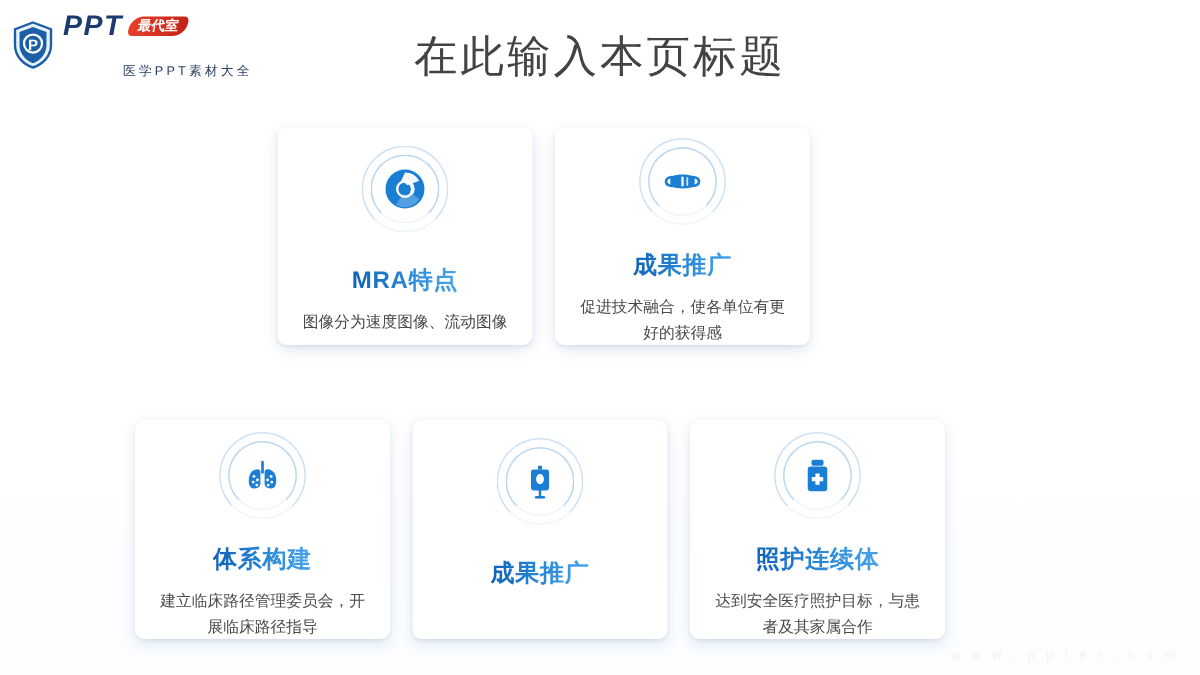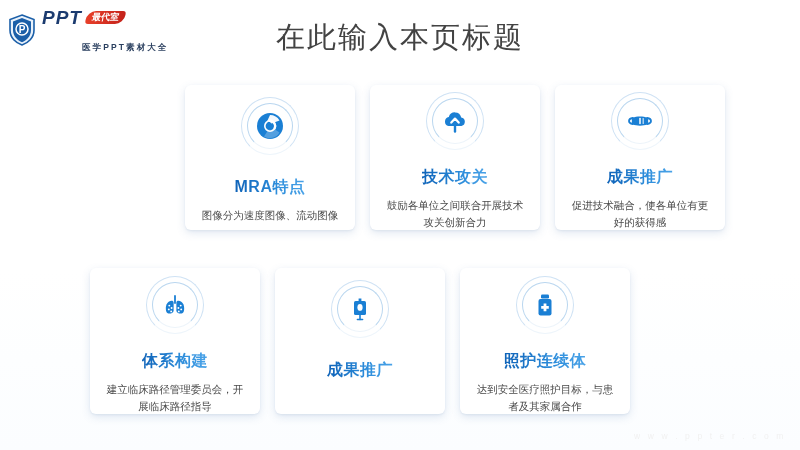--- a/index.html
+++ b/index.html
@@ -67,21 +67,21 @@
     border-radius: 9px 3px 9px 3px;
     transform: skewX(-10deg);
     white-space: nowrap;
   }
   #logo .row2 {
     font-size: 8.5px;
     color: #2a3f5f;
     letter-spacing: 2.1px;
     margin-top: 16px;
     white-space: nowrap;
-    font-weight: bold;
+    font-weight: normal;
     padding-left: 40px;
   }
 
   
   #page-title {
     position: absolute;
     top: 18px;
     left: 0;
     width: 800px;
     text-align: center;
@@ -91,21 +91,21 @@
     letter-spacing: 2px;
   }
 
   
   .card-row {
     position: absolute;
     display: flex;
     gap: 15px;
   }
   #row-top   { left: 185px; top: 85px; }
-  #row-bottom{ left: 90px;  top: 268px; }
+  #row-bottom{ left: 90px;  top: 280px; }
 
   .card {
     width: 170px;
     height: 145px;
     background: #ffffff;
     border-radius: 6px;
     box-shadow: 0 3px 9px rgba(80,120,170,0.17),
                 0 1px 2px rgba(120,150,190,0.12);
     display: flex;
     flex-direction: column;
@@ -220,35 +220,20 @@
             <path d="M24.5 21.5 A11 11 0 0 1 9 25.5 L13.5 18.5 A4.5 4.5 0 0 0 18.5 17.5 Z" fill="#ffffff" opacity="0.25"></path>
             <circle cx="15" cy="15" r="5.2" fill="none" stroke="#ffffff" stroke-width="1.6"></circle>
             <path d="M15 9.8 A5.2 5.2 0 0 1 19.6 17.4" fill="none" stroke="#ffffff" stroke-width="2.4" stroke-linecap="round"></path>
           </svg>
         </span>
       </div>
       <div class="card-title">MRA特点</div>
       <div class="card-desc">图像分为速度图像、流动图像</div>
     </div>
 
-    <div class="card">
-      <div class="icon-wrap">
-        <span class="ring-outer"></span>
-        <span class="ring-inner"></span>
-        <span class="icon-glyph">
-          <svg width="30" height="30" viewBox="0 0 30 30">
-            <path d="M8.5 20 A4.6 4.6 0 0 1 8.8 11 A6.4 6.4 0 0 1 21.2 11.4 A4.4 4.4 0 0 1 21.5 20 Z" fill="#1a7fd4"></path>
-            <path d="M15 25.5 V13.5" stroke="#1a7fd4" stroke-width="2.4" stroke-linecap="round"></path>
-            <path d="M11.3 16.6 L15 12.6 L18.7 16.6" fill="none" stroke="#ffffff" stroke-width="2.2" stroke-linecap="round" stroke-linejoin="round"></path>
-          </svg>
-        </span>
-      </div>
-      <div class="card-title">技术攻关</div>
-      <div class="card-desc">鼓励各单位之间联合开展技术攻关创新合力</div>
-    </div>
 
     <div class="card">
       <div class="icon-wrap">
         <span class="ring-outer"></span>
         <span class="ring-inner"></span>
         <span class="icon-glyph">
           <svg width="30" height="30" viewBox="0 0 30 30">
             <path d="M8 11.5 C11 10 19 10 22 11.5 C23.6 12.4 23.6 17.6 22 18.5 C19 20 11 20 8 18.5 C6.4 17.6 6.4 12.4 8 11.5 Z" fill="#1a7fd4"></path>
             <path d="M7.8 12 C5 12.4 4 13.6 4 15 C4 16.4 5 17.6 7.8 18" fill="none" stroke="#1a7fd4" stroke-width="1.8" stroke-linecap="round"></path>
             <path d="M22.2 12 C25 12.4 26 13.6 26 15 C26 16.4 25 17.6 22.2 18" fill="none" stroke="#1a7fd4" stroke-width="1.8" stroke-linecap="round"></path>

